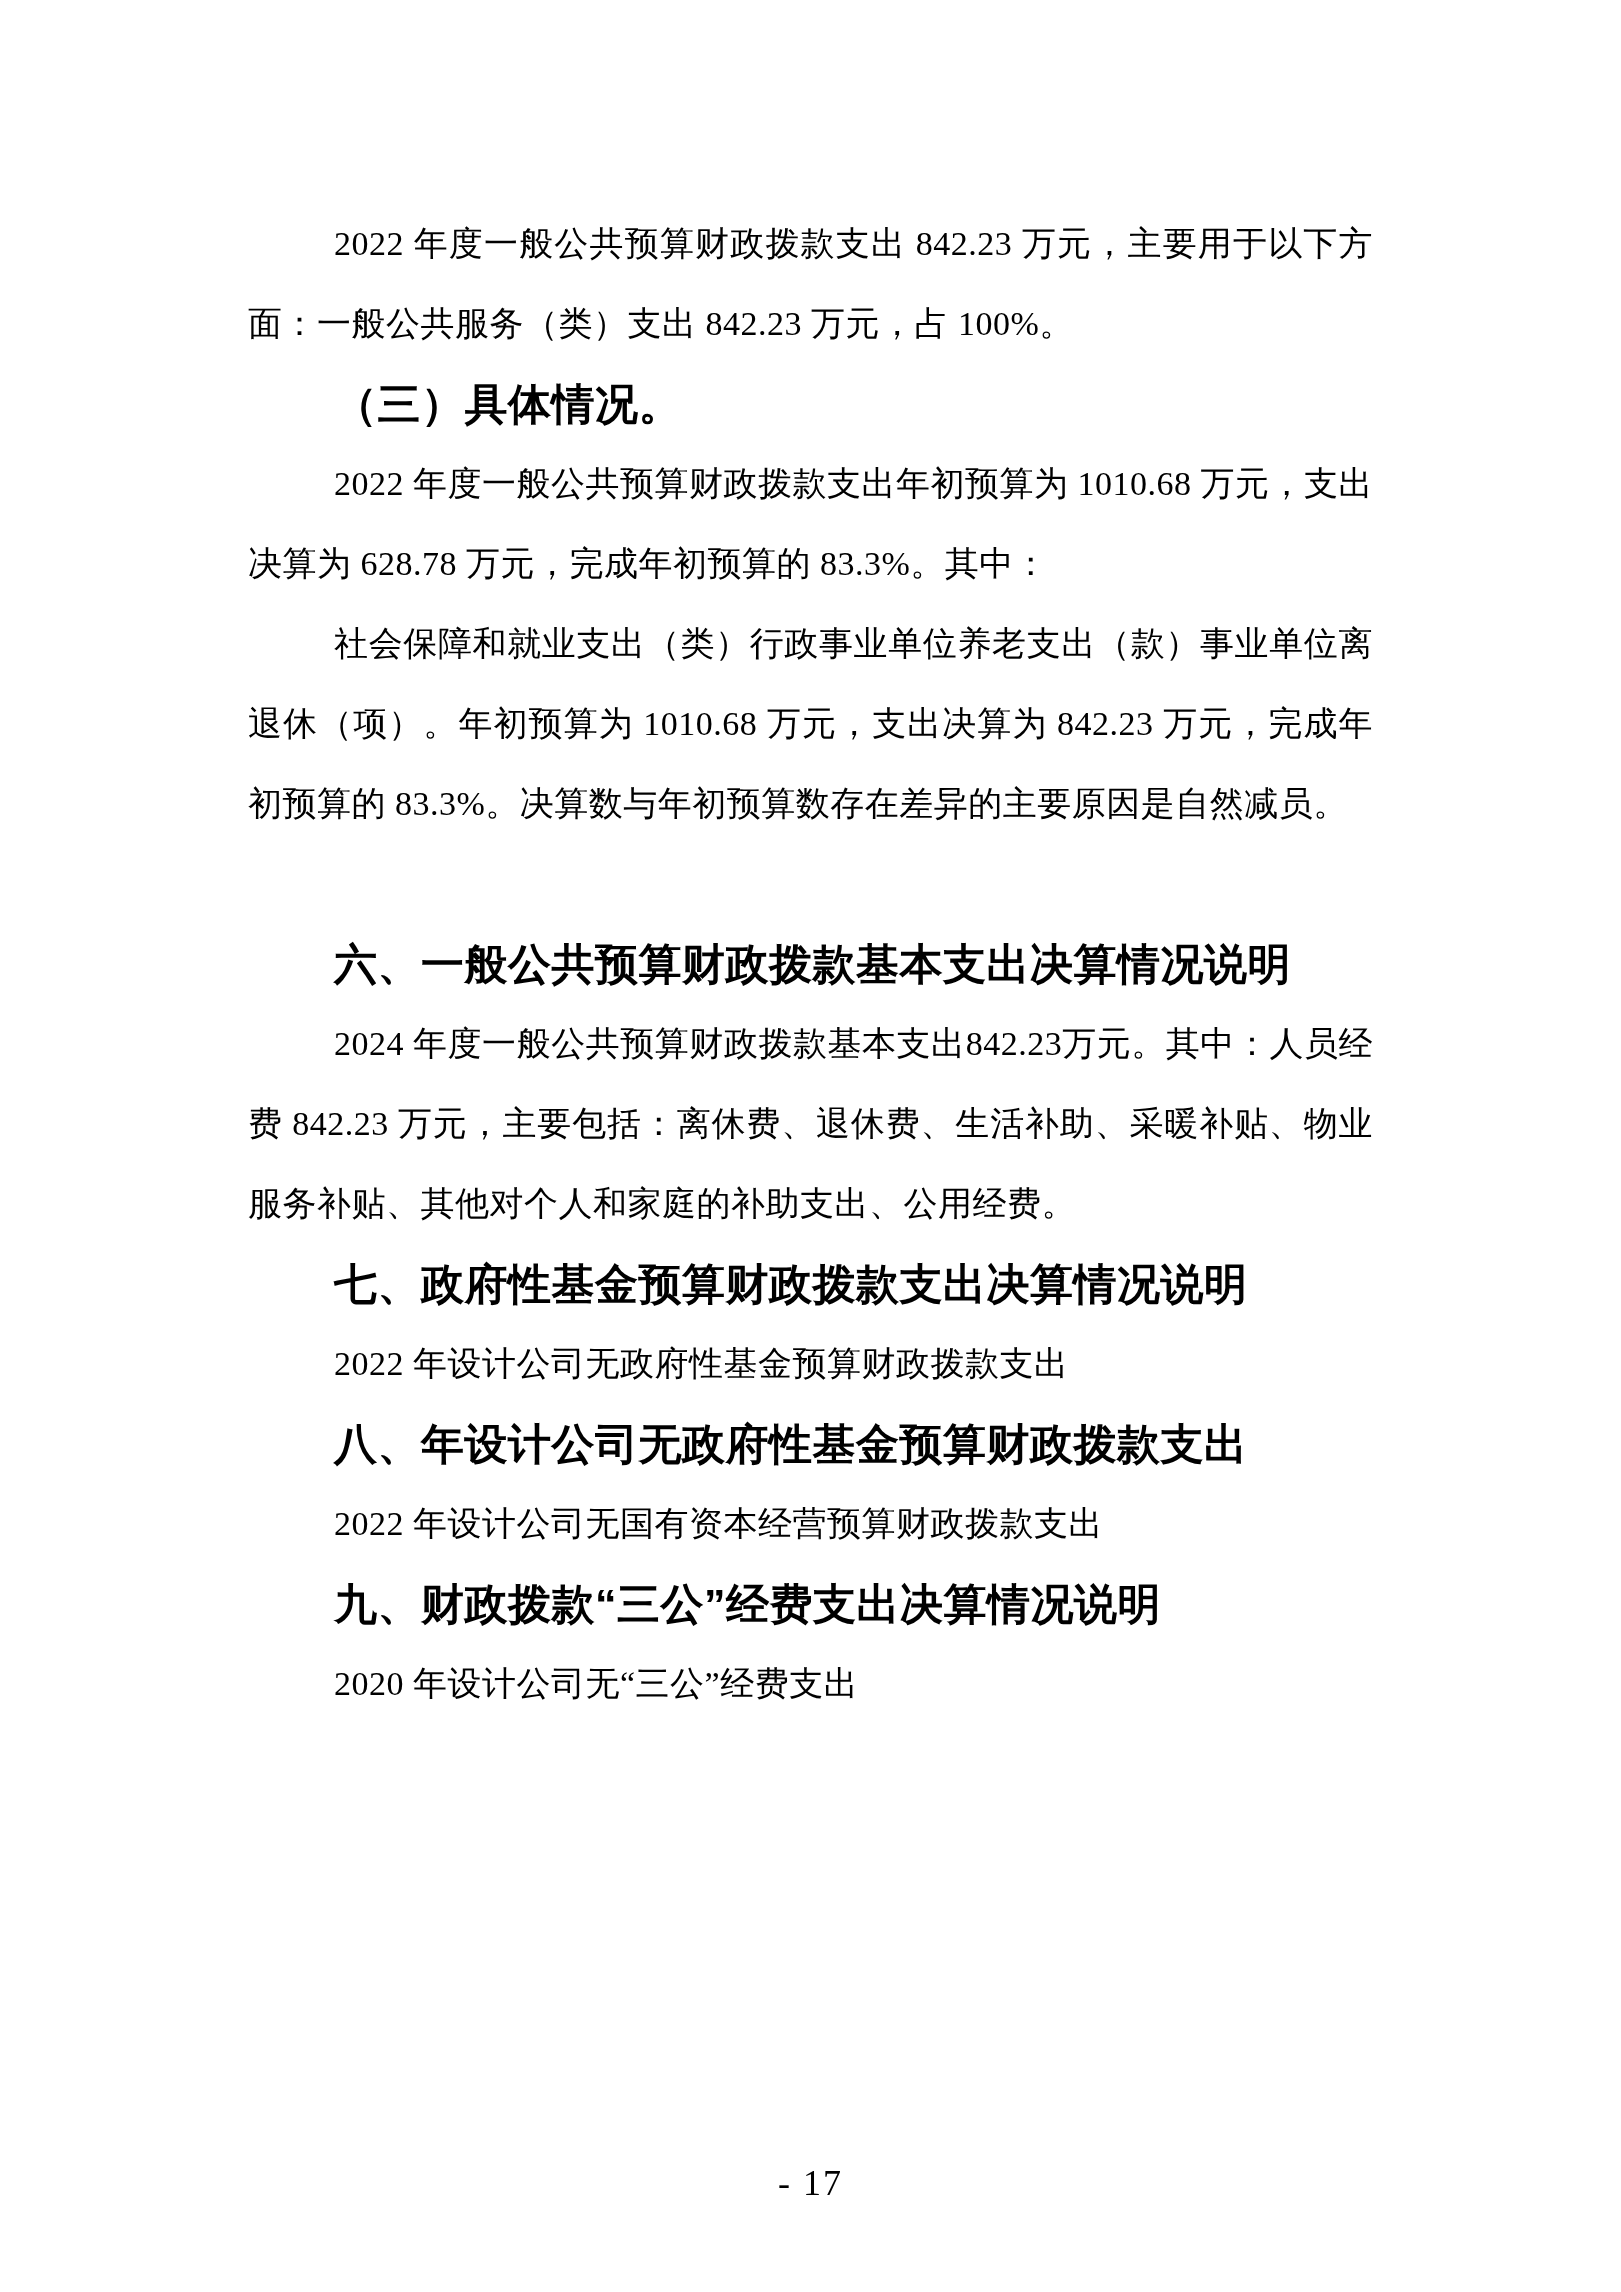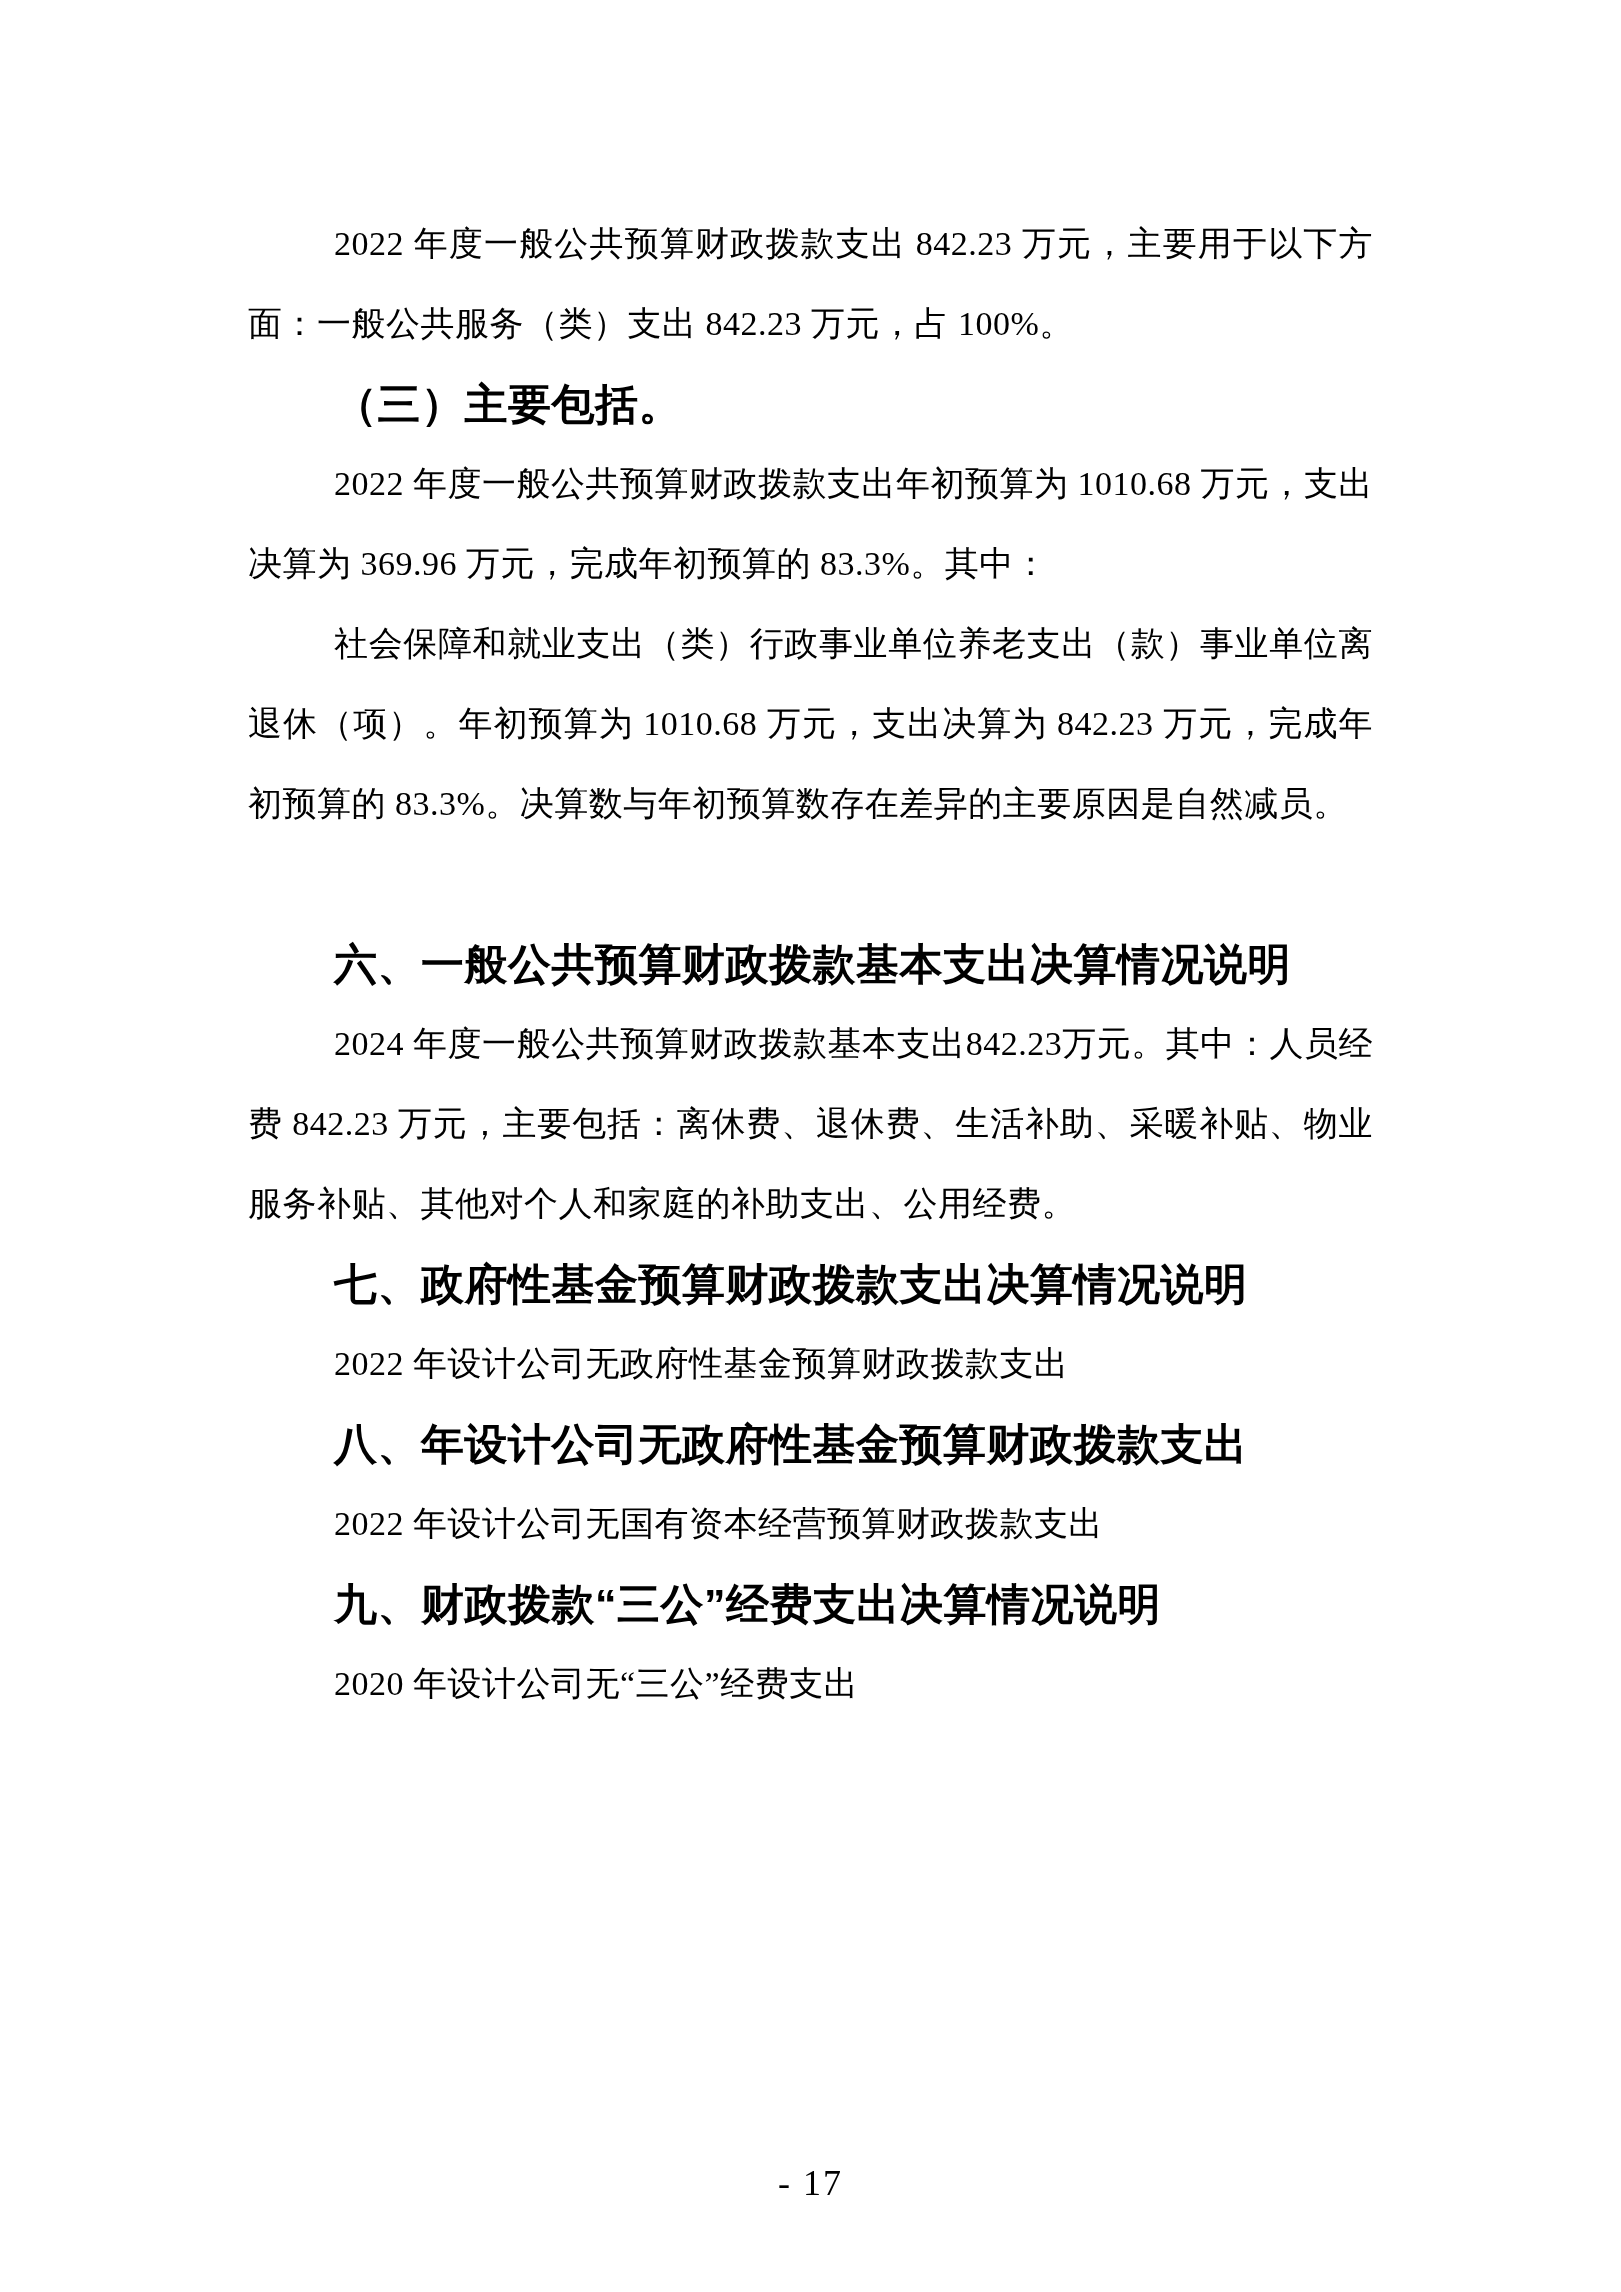--- a/index.html
+++ b/index.html
@@ -62,23 +62,23 @@
 </style>
 </head>
 <body>
 
 <div class="page">
 
   <div class="content">
 
     <p class="para">2022 年度一般公共预算财政拨款支出 842.23 万元，主要用于以下方面：一般公共服务（类）支出 842.23 万元，占 100%。</p>
 
-    <p class="heading">（三）主要包括。</p>
+    <p class="heading">（三）具体情况。</p>
 
-    <p class="para">2022 年度一般公共预算财政拨款支出年初预算为 1010.68 万元，支出决算为 369.96 万元，完成年初预算的 83.3%。其中：</p>
+    <p class="para">2022 年度一般公共预算财政拨款支出年初预算为 1010.68 万元，支出决算为 628.78 万元，完成年初预算的 83.3%。其中：</p>
 
     <p class="para">社会保障和就业支出（类）行政事业单位养老支出（款）事业单位离退休（项）。年初预算为 1010.68 万元，支出决算为 842.23 万元，完成年初预算的 83.3%。决算数与年初预算数存在差异的主要原因是自然减员。</p>
 
     <div class="spacer-line"></div>
 
     <p class="heading">六、一般公共预算财政拨款基本支出决算情况说明</p>
 
     <p class="para">2024 年度一般公共预算财政拨款基本支出842.23万元。其中：人员经费 842.23 万元，主要包括：离休费、退休费、生活补助、采暖补贴、物业服务补贴、其他对个人和家庭的补助支出、公用经费。</p>
 
     <p class="heading">七、政府性基金预算财政拨款支出决算情况说明</p>

